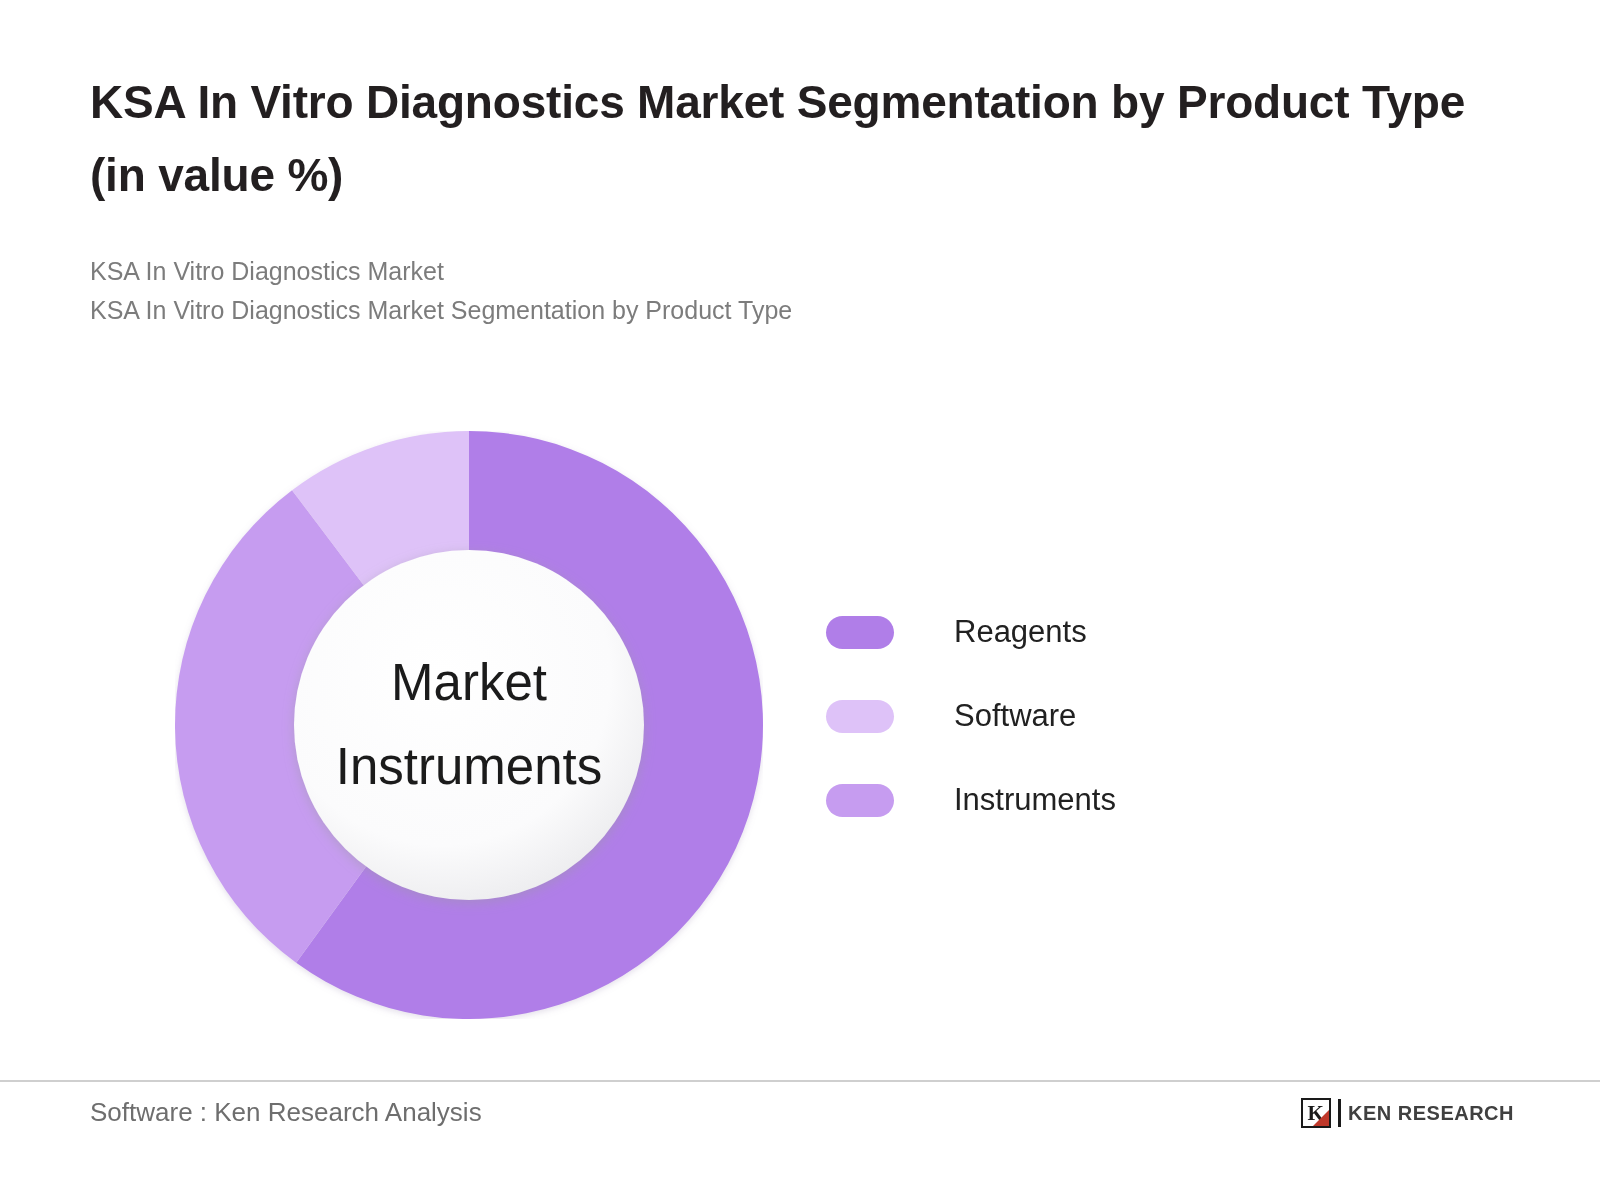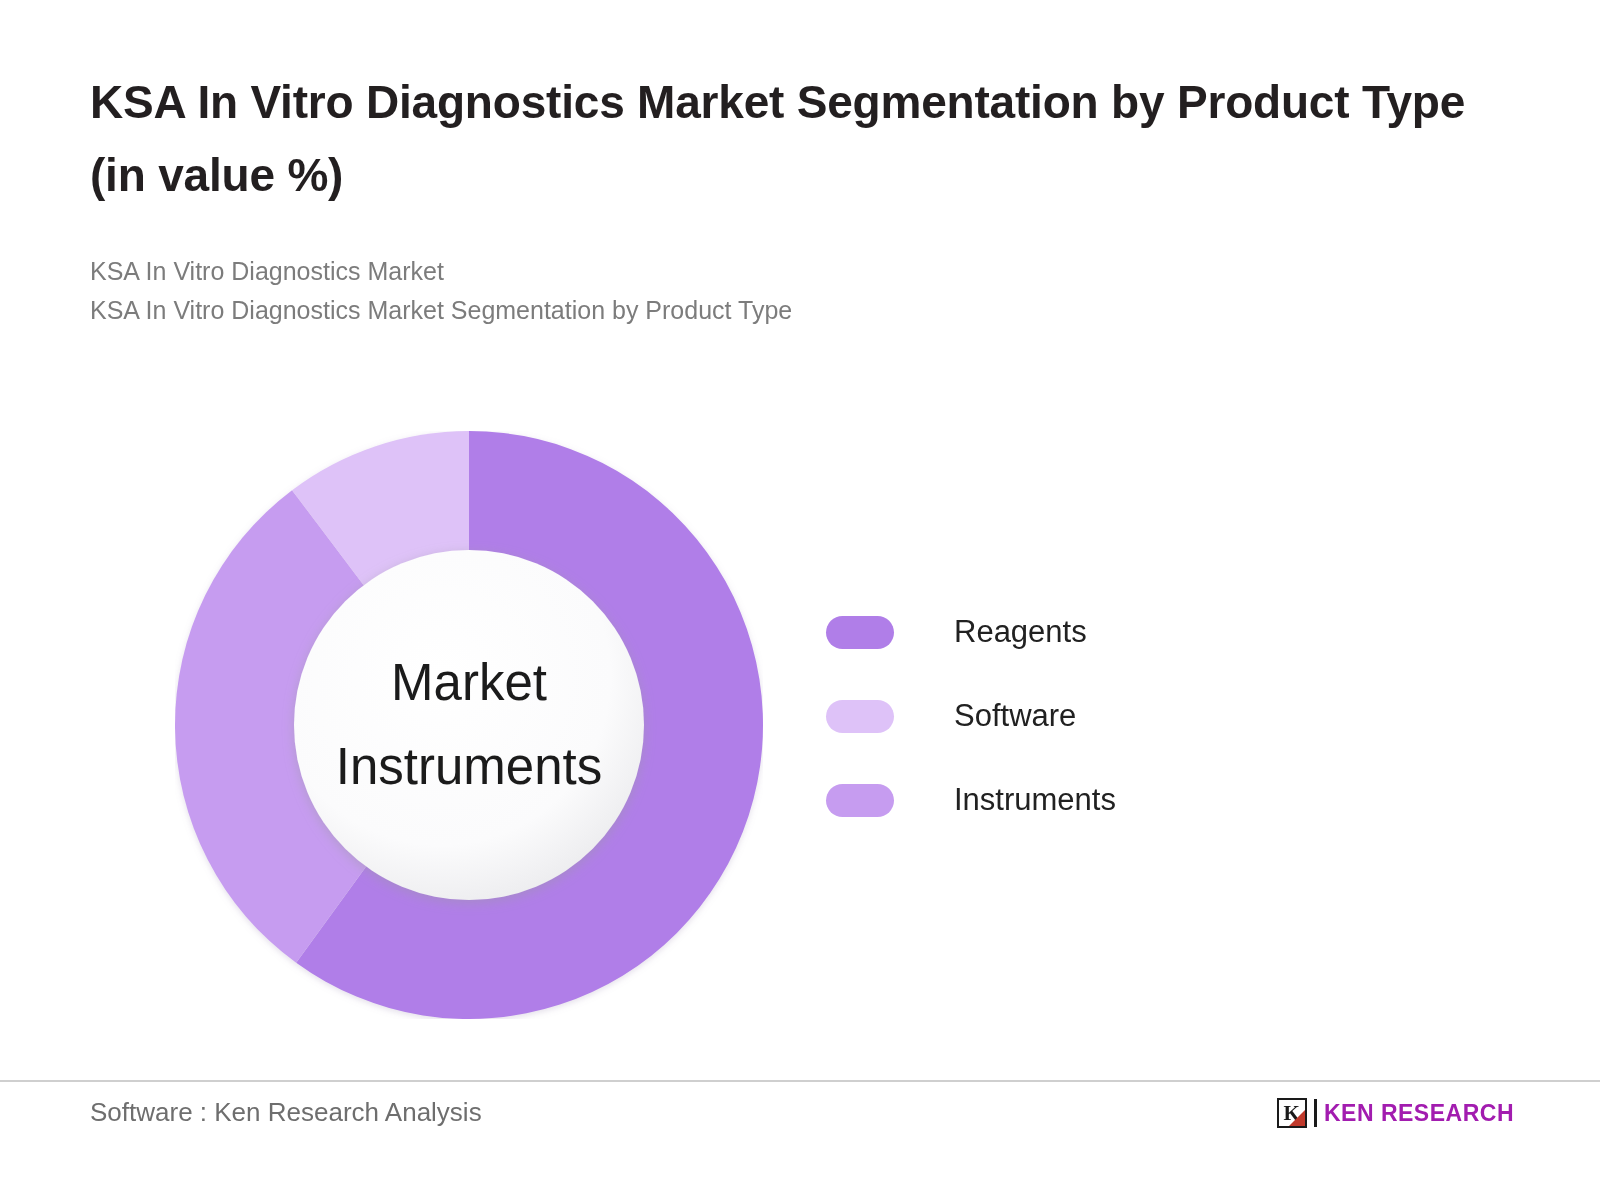--- a/index.html
+++ b/index.html
@@ -161,23 +161,23 @@
     border-bottom: 16px solid #c0392b;
   }
   .logo-bar {
     width: 2.5px;
     height: 28px;
     background: #1a1a1a;
     margin: 0 7px;
     flex: 0 0 auto;
   }
   .logo-text {
-    font-size: 23px;
+    font-size: 20px;
     font-weight: bold;
-    color: #a21caf;
+    color: #404040;
     letter-spacing: 0.5px;
     font-family: "Liberation Sans", sans-serif;
     white-space: nowrap;
   }
 </style>
 </head>
 <body>
 
 <div class="slide">
 

